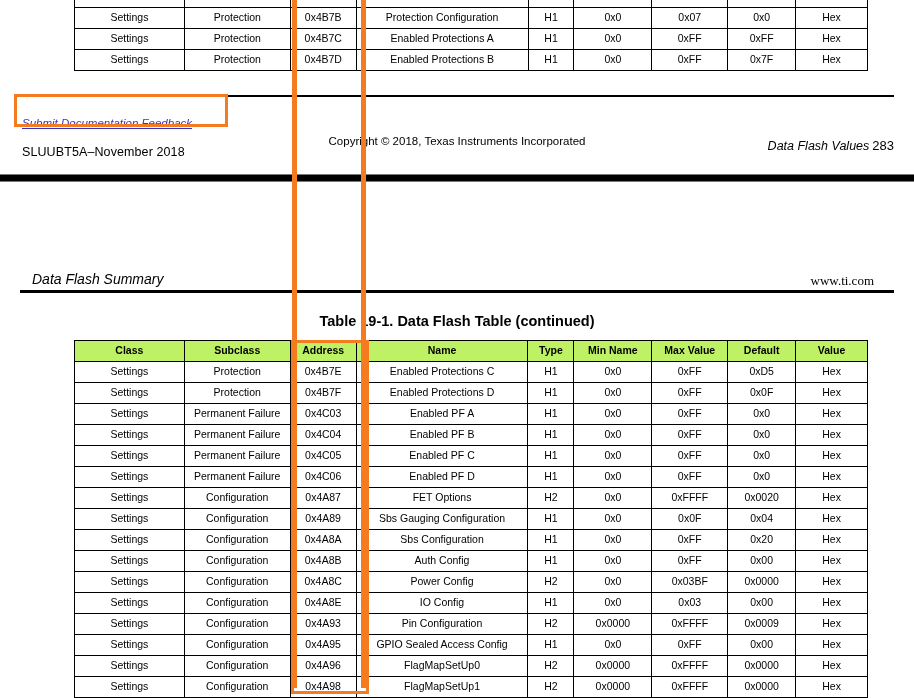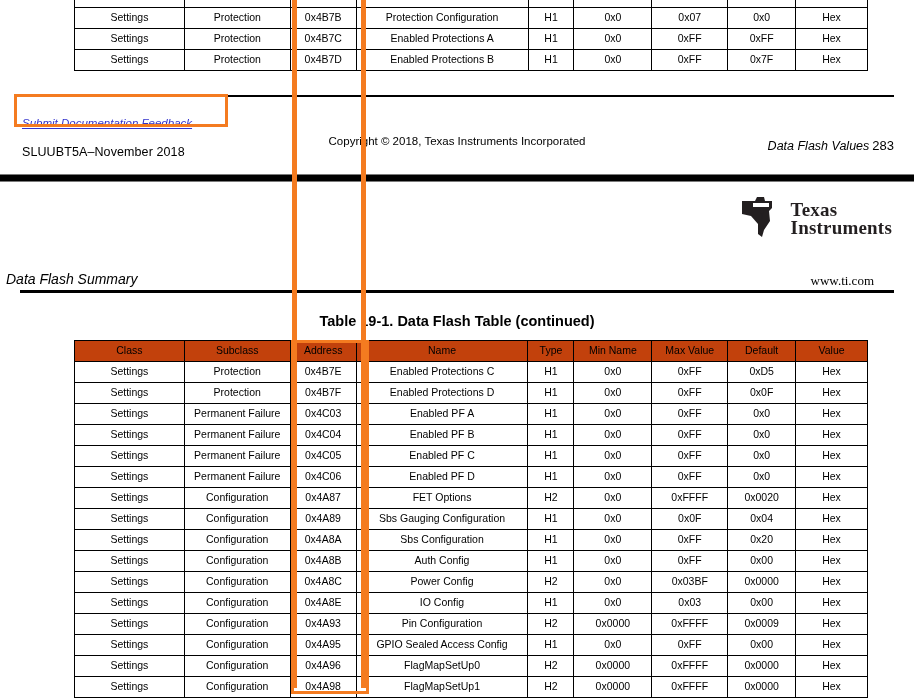--- a/index.html
+++ b/index.html
@@ -24,22 +24,22 @@
     border:1px solid #000;
     text-align:center;
     vertical-align:middle;
     padding:0;
     height:20px;
     white-space:nowrap;
     overflow:hidden;
     font-weight:normal;
   }
   table.dft thead th{
-    background:#c2410c;
-    font-weight:normal;
+    background:#bef264;
+    font-weight:bold;
   }
 
   
   col.c-class{width:110px}
   col.c-subclass{width:106px}
   col.c-address{width:66px}
   col.c-name{width:172px}
   col.c-type{width:46px}
   col.c-min{width:78px}
   col.c-max{width:76px}
@@ -87,21 +87,21 @@
   #ti-logo .wordmark{
     font-family:"Liberation Serif", serif;
     font-size:19px;line-height:18px;font-weight:bold;letter-spacing:.2px;
     color:#231f20;
   }
 
   #header-rule{
     position:absolute;left:20px;top:290px;width:874px;height:3px;background:#000;
   }
   #section-title{
-    position:absolute;left:6px;top:271px;
+    position:absolute;left:32px;top:271px;
     font-size:14px;font-style:italic;
   }
   #site-url{
     position:absolute;right:40px;top:273px;
     font-size:13px;
     font-family:Liberation Serif, serif;
   }
   #table-caption{
     position:absolute;left:0;top:313px;width:914px;text-align:center;
     font-size:14.5px;font-weight:bold;
@@ -194,34 +194,20 @@
   <div id="footer-rule"></div>
   <div id="doc-id">SLUUBT5A–November 2018</div>
   <a id="feedback-link" href="#">Submit Documentation Feedback</a>
   <div id="footer-right">
     <span>Data Flash Values</span><span class="pgnum">283</span>
   </div>
   <div id="copyright">Copyright © 2018, Texas Instruments Incorporated</div>
 
   <div id="page-break"></div>
 
-  <div id="ti-logo">
-    <span>
-      <svg width="46" height="42" viewBox="0 0 46 42" aria-hidden="true">
-        <path fill="#231f20" d="M4,5 L17,5 L19,1 L26,1 L27,5 L34,5 L34,12 L31,15 L32,25 L26,34 L24,41 L20,38 L20,28 L13,20 L4,18 Z"></path>
-        <path fill="#ffffff" d="M15,7 L31,7 L31,11 L15,11 Z"></path>
-        <path fill="#231f20" d="M22,11 L26,11 L24,24 Z"></path>
-        <circle fill="#231f20" cx="24" cy="9" r="0"></circle>
-      </svg>
-    </span>
-    <span class="wordmark">
-      <div>Texas</div>
-      <div>Instruments</div>
-    </span>
-  </div>
 
   <div id="section-title">Data Flash Summary</div>
   <div id="site-url">www.ti.com</div>
   <div id="header-rule"></div>
   <div id="table-caption">Table 19-1. Data Flash Table (continued)</div>
 
   <div id="main-table-wrap">
     <table class="dft">
       <colgroup>
         <col class="c-class">

